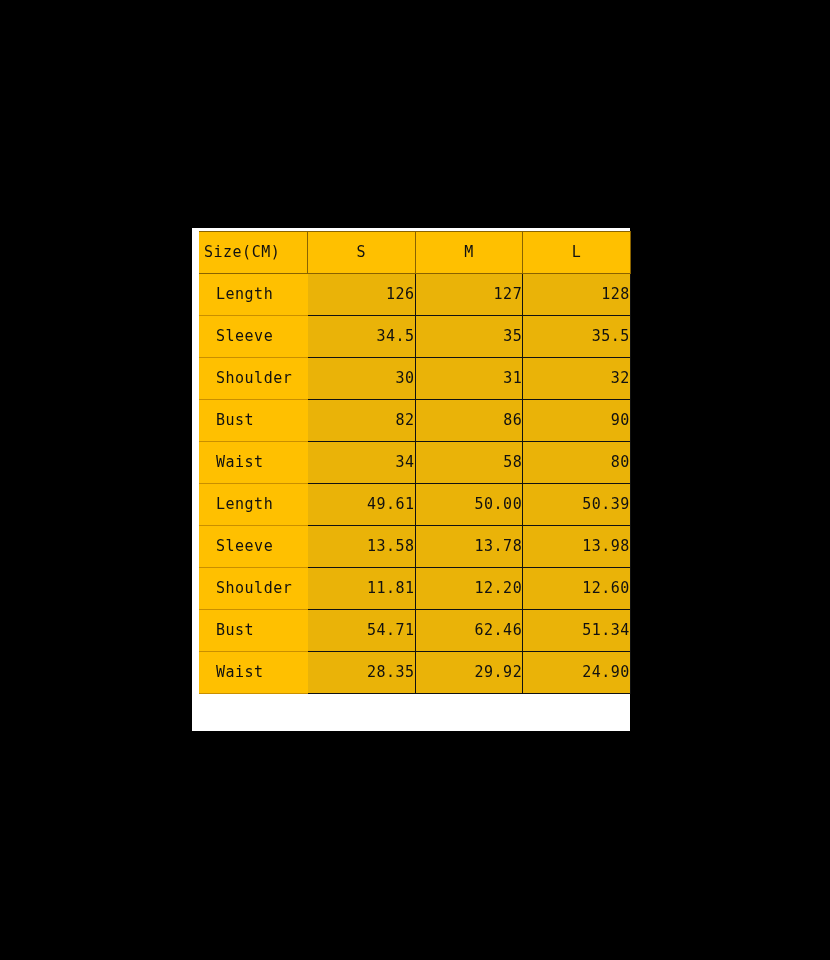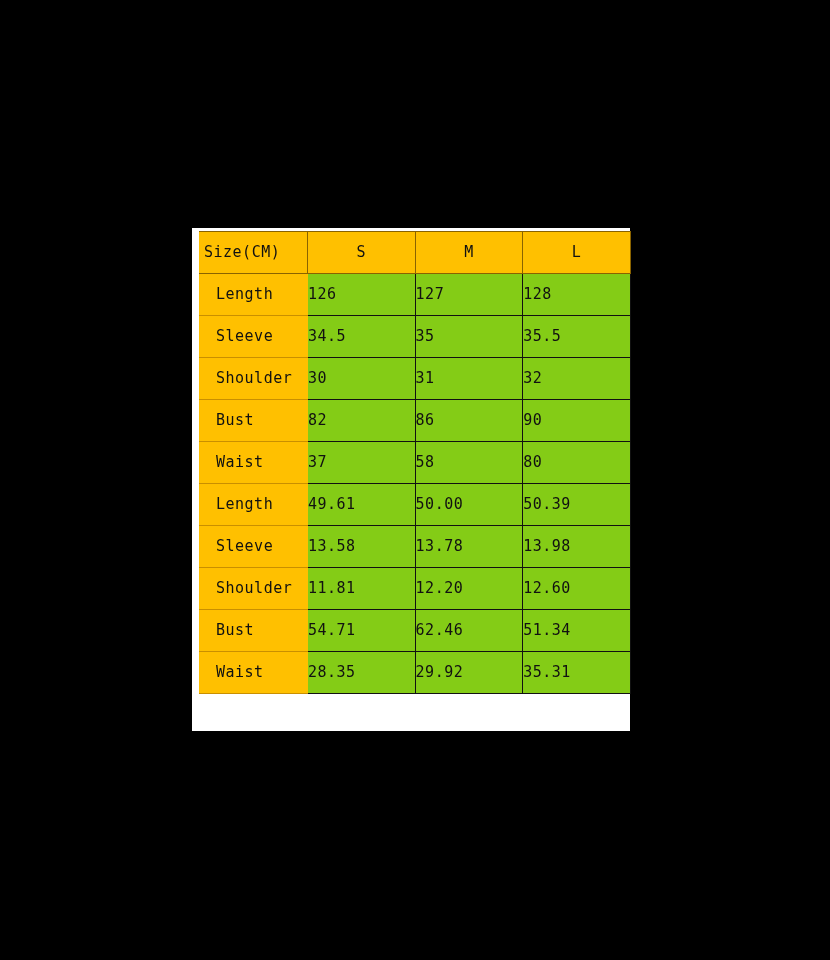--- a/index.html
+++ b/index.html
@@ -69,22 +69,22 @@
   #size-chart tr.header-row td.label {
     text-align: left;
     padding-left: 4px;
     border-left-color: #FFC000;
     border-right-color: #8a6300;
     margin-top: 20px;
   }
 
   
   #size-chart td.value {
-    background: #84cc16;
-    text-align: left;
+    background: #eab308;
+    text-align: right;
     border-color: #111111;
   }
 </style>
 </head>
 <body>
 
 <div id="chart-frame"></div>
 
 <table id="size-chart">
   <colgroup>
@@ -119,21 +119,21 @@
         <td class="value">32</td>
       </tr>
       <tr class="data-row">
         <td class="label">Bust</td>
         <td class="value">82</td>
         <td class="value">86</td>
         <td class="value">90</td>
       </tr>
       <tr class="data-row">
         <td class="label">Waist</td>
-        <td class="value">37</td>
+        <td class="value">34</td>
         <td class="value">58</td>
         <td class="value">80</td>
       </tr>
       <tr class="data-row">
         <td class="label">Length</td>
         <td class="value">49.61</td>
         <td class="value">50.00</td>
         <td class="value">50.39</td>
       </tr>
       <tr class="data-row">
@@ -151,16 +151,16 @@
       <tr class="data-row">
         <td class="label">Bust</td>
         <td class="value">54.71</td>
         <td class="value">62.46</td>
         <td class="value">51.34</td>
       </tr>
       <tr class="data-row">
         <td class="label">Waist</td>
         <td class="value">28.35</td>
         <td class="value">29.92</td>
-        <td class="value">35.31</td>
+        <td class="value">24.90</td>
       </tr>
     </tbody>
 </table>
 
 </body></html>

